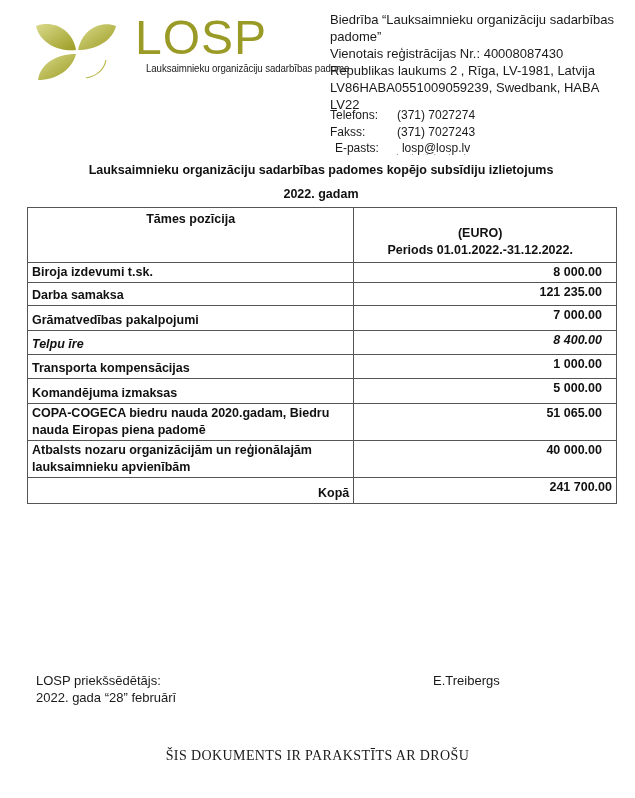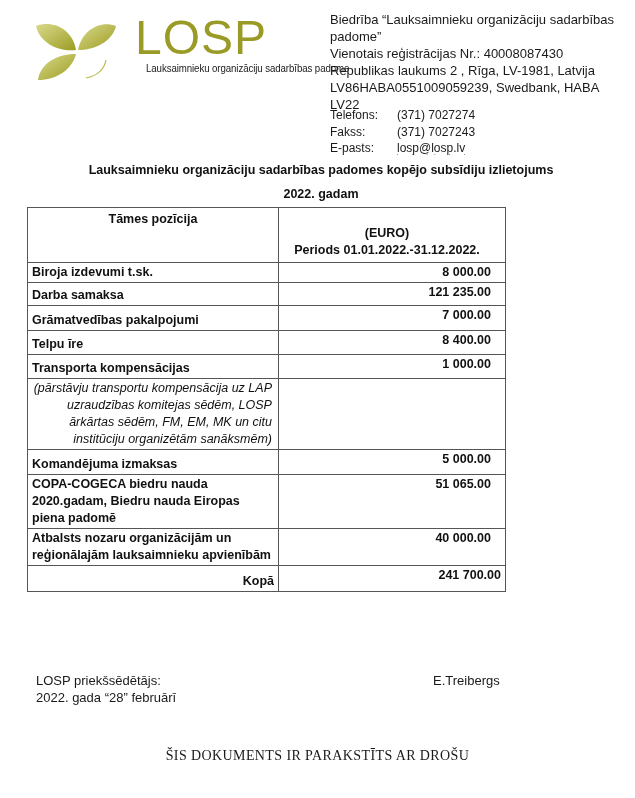--- a/index.html
+++ b/index.html
@@ -8,27 +8,27 @@
 
   .logo { position: absolute; left: 30px; top: 14px; width: 290px; height: 70px; }
   .logo-leaves { position: absolute; left: 2px; top: 6px; width: 88px; height: 62px; }
   .logo-word { position: absolute; left: 105px; top: 2px; font-family: "Liberation Sans", sans-serif;
                font-size: 48px; color: #9a9a26; letter-spacing: 1px; line-height: 44px; font-weight: 400; }
   .logo-tag { position: absolute; left: 116px; top: 48px; font-size: 11px; color: #1a1a1a;
               font-family: "Liberation Sans", sans-serif; letter-spacing: -0.1px; transform: scaleX(0.88); transform-origin: left; white-space: nowrap; }
 
   .org { position: absolute; left: 330px; top: 11px; width: 300px; font-size: 13px; line-height: 17px; color: #1a1a1a; }
   .contacts { position: absolute; left: 330px; top: 107px; font-size: 12px; line-height: 16.5px; color: #1a1a1a; }
-  .contacts .row { display: flex; }
+  .contacts .row { display: flex; justify-content: center; }
   .contacts .lbl { width: 67px; }
   .dots { position: absolute; left: 396px; top: 150px; font-size: 8px; letter-spacing: 5px; color: #777; }
 
   .title { position: absolute; left: 0; width: 635px; text-align: center; font-weight: bold; font-size: 12.5px; color: #111; padding-left: 7px; }
 
-  table.budget { position: absolute; left: 27px; top: 207px; width: 479px; border-collapse: collapse; font-size: 12.5px; }
+  table.budget { position: absolute; left: 27px; top: 207px; width: 590px; border-collapse: collapse; font-size: 12.5px; }
   table.budget td { border: 1px solid #555; vertical-align: top; padding: 1px 4px; line-height: 17px; }
   table.budget td.c1 { width: 327px; }
   table.budget td.c2 { width: 263px; text-align: right; font-weight: bold; padding-right: 14px; }
   .hdr1 { text-align: center; font-weight: bold; padding-top: 3px !important; }
   .hdr2 { text-align: center !important; padding-top: 17px !important; }
   .bold { font-weight: bold; }
   .desc { font-style: italic; }
   .desc-right { font-style: italic; text-align: right; padding-right: 6px !important; }
   .bottom-align { vertical-align: bottom !important; }
   .total-label { text-align: right; font-weight: bold; vertical-align: bottom !important; }
@@ -99,31 +99,27 @@
     <td class="c2">8 000.00</td>
   </tr>
   <tr style="height:23px;">
     <td class="c1 bold bottom-align">Darba samaksa</td>
     <td class="c2">121 235.00</td>
   </tr>
   <tr style="height:25px;">
     <td class="c1 bold bottom-align">Grāmatvedības pakalpojumi</td>
     <td class="c2">7 000.00</td>
   </tr>
-  <tr style="height:24px;">
+  <tr style="height:24px;font-style:italic;">
     <td class="c1 bold bottom-align">Telpu īre</td>
     <td class="c2">8 400.00</td>
   </tr>
   <tr style="height:24px;">
     <td class="c1 bold bottom-align">Transporta kompensācijas</td>
     <td class="c2">1 000.00</td>
-  </tr>
-  <tr style="height:47px;">
-    <td class="c1 desc-right">(pārstāvju transportu kompensācija uz LAP uzraudzības komitejas sēdēm, LOSP ārkārtas sēdēm, FM, EM, MK un citu institūciju organizētām sanāksmēm)</td>
-    <td class="c2"></td>
   </tr>
   <tr style="height:25px;">
     <td class="c1 bold bottom-align">Komandējuma izmaksas</td>
     <td class="c2">5 000.00</td>
   </tr>
   <tr style="height:33px;">
     <td class="c1 bold">COPA-COGECA biedru nauda 2020.gadam, Biedru nauda Eiropas piena padomē</td>
     <td class="c2">51 065.00</td>
   </tr>
   <tr style="height:33px;">

